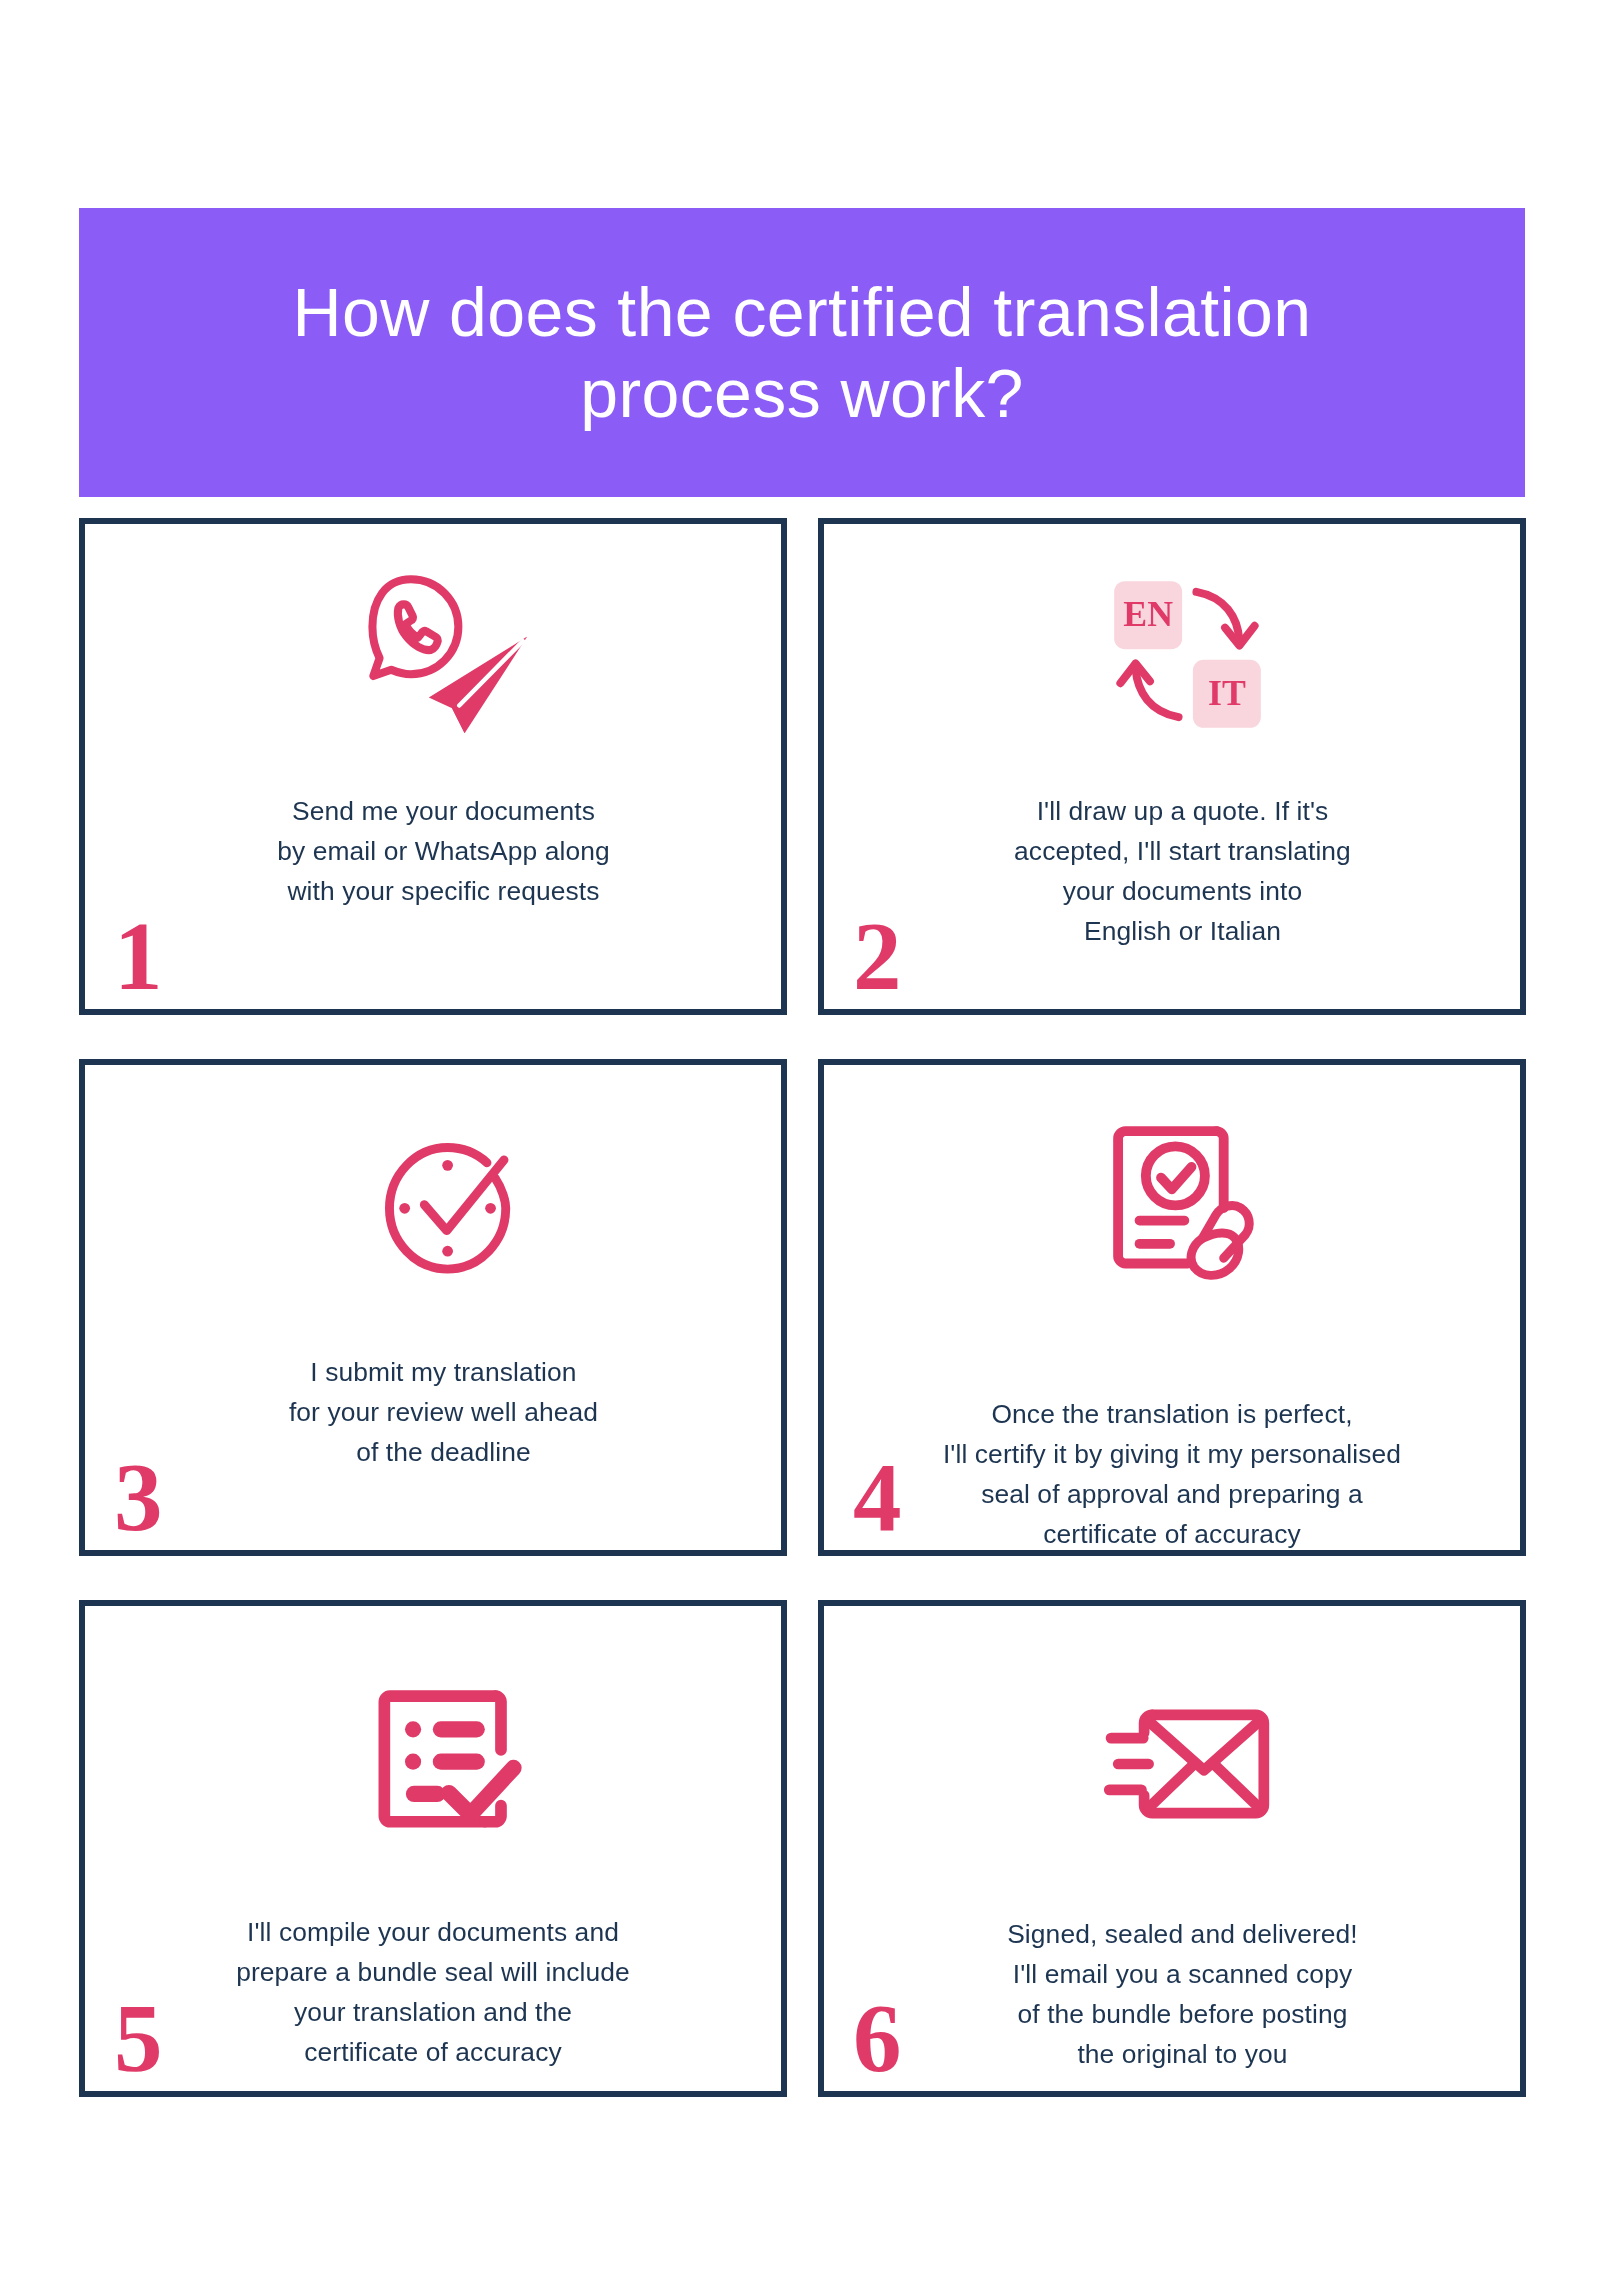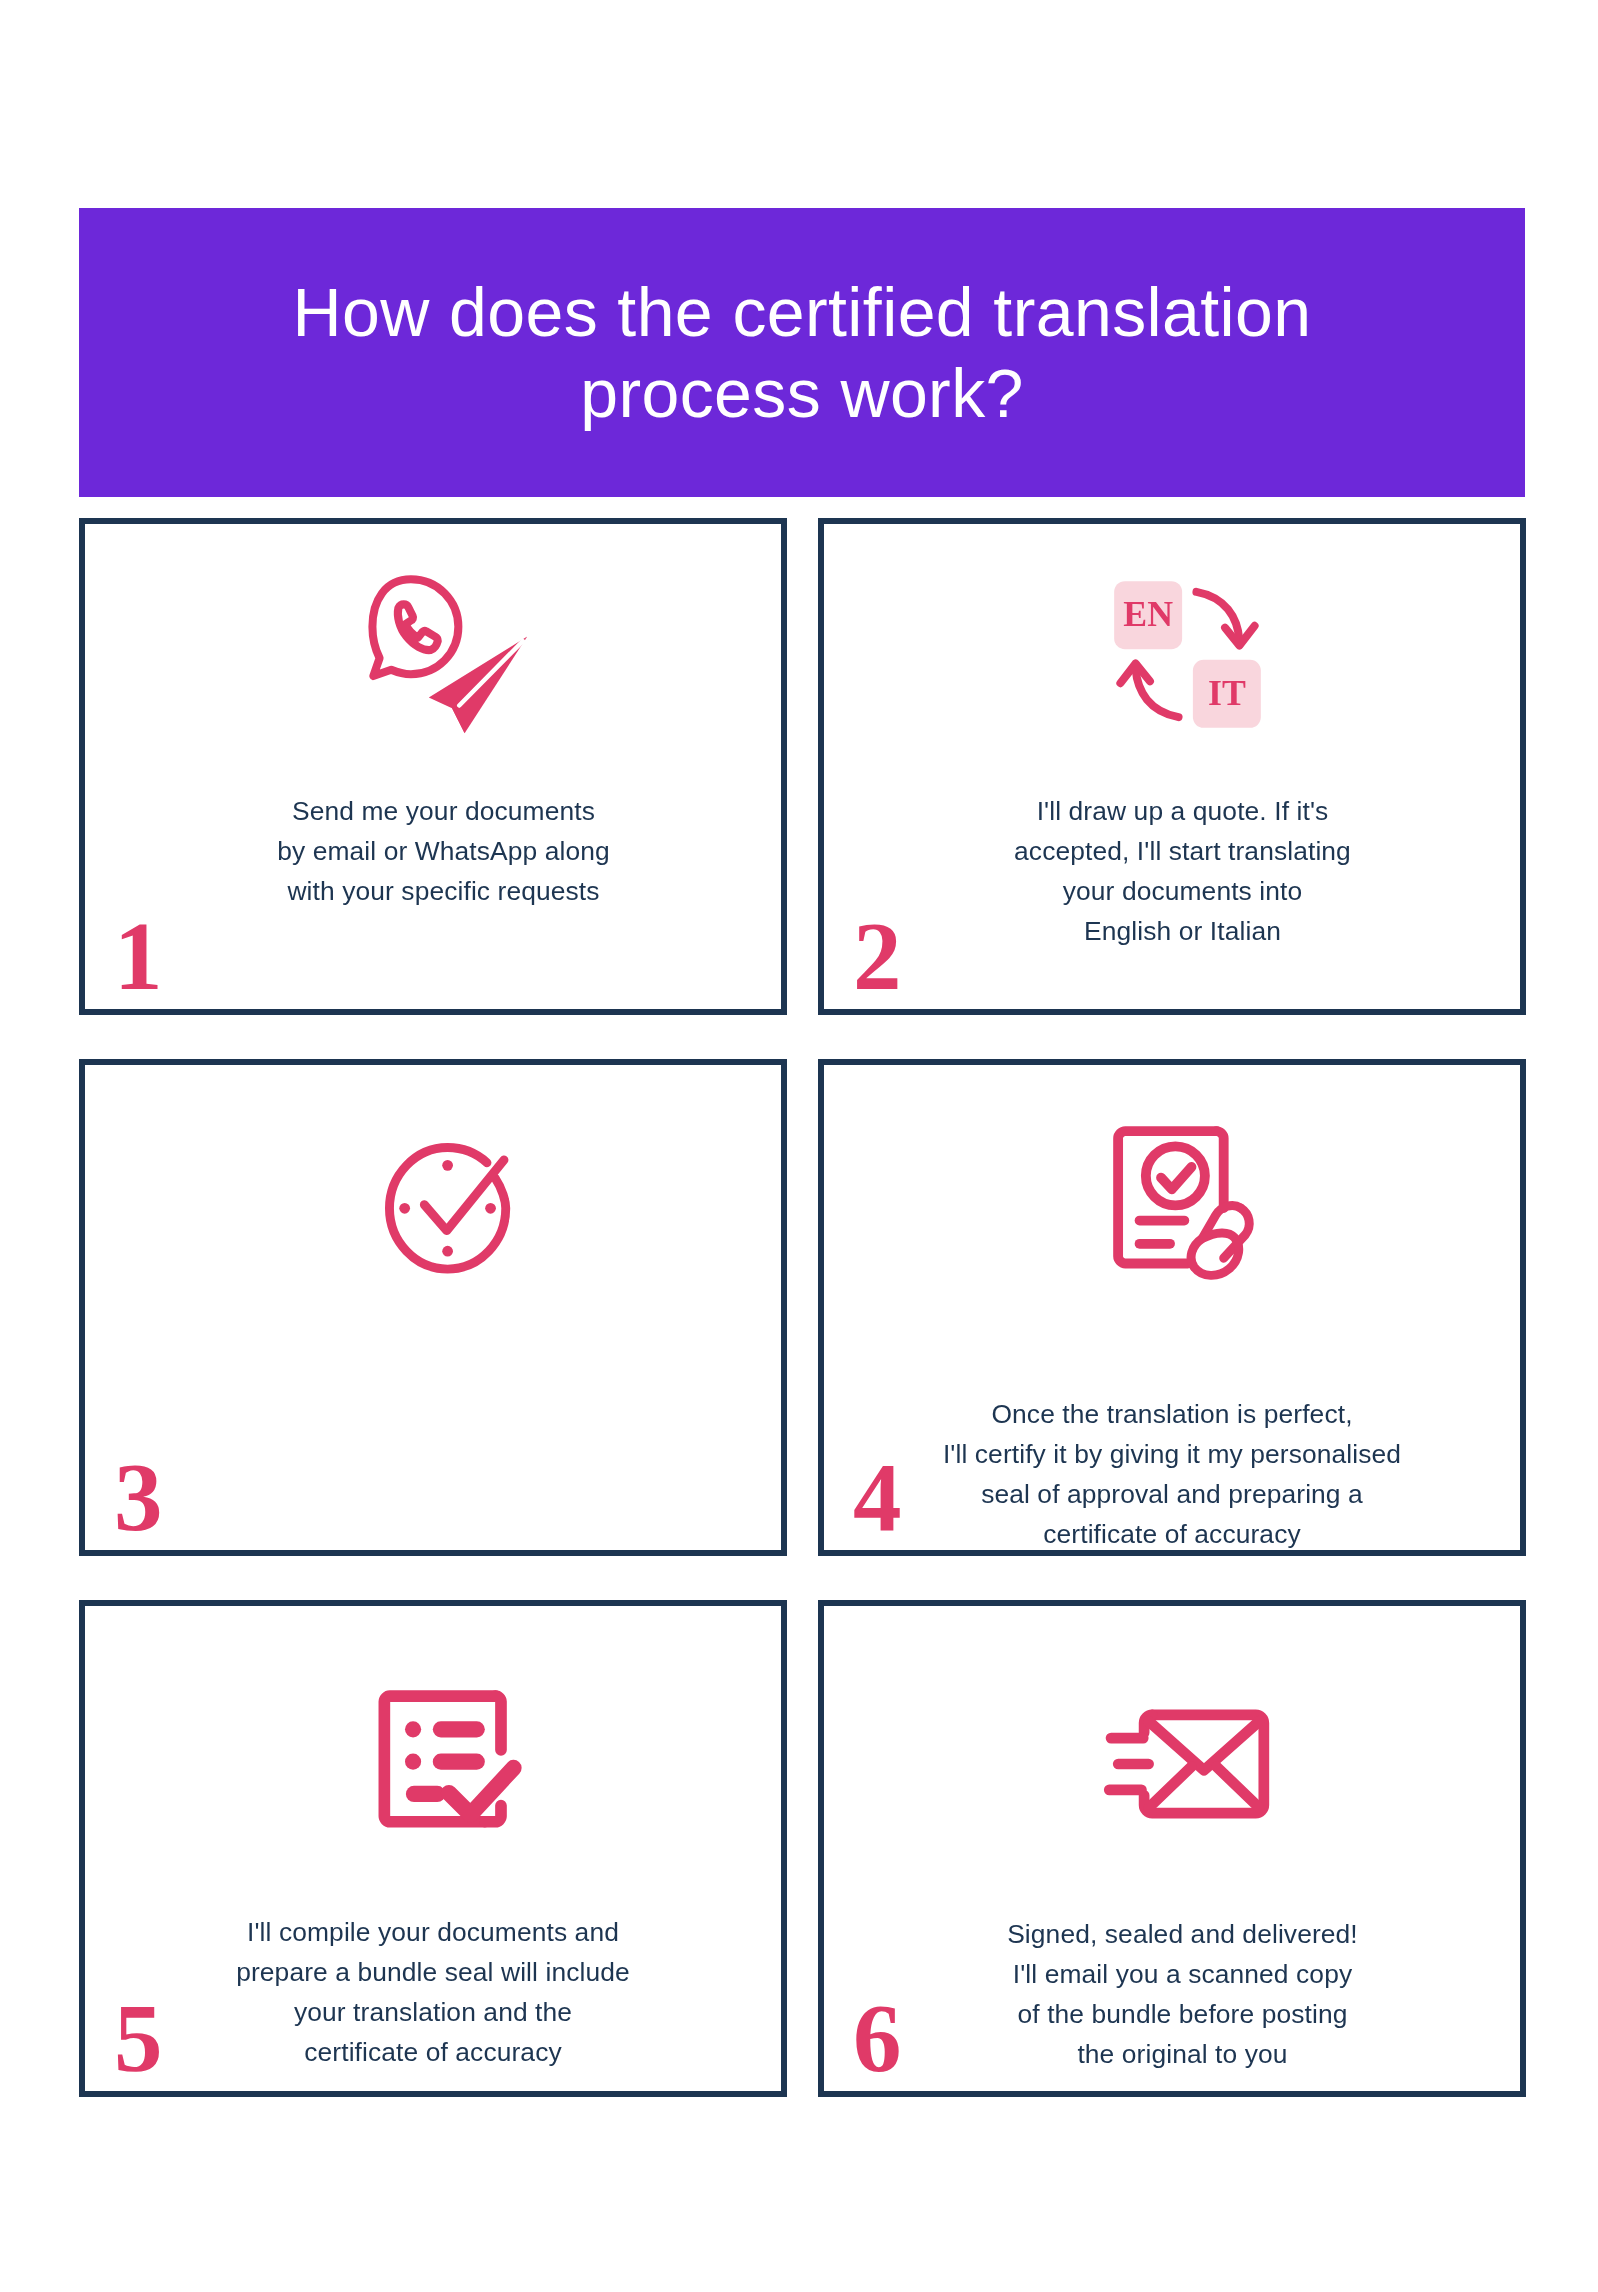--- a/index.html
+++ b/index.html
@@ -26,21 +26,21 @@
     background: #ffffff;
   }
 
   
   .header-band {
     position: absolute;
     left: 79px;
     top: 208px;
     width: 1446px;
     height: 289px;
-    background: #6d28d9;
+    background: #8b5cf6;
     display: flex;
     align-items: center;
     justify-content: center;
     box-sizing: border-box;
     padding: 0 54px;
   }
   .header-title {
     color: #ffffff;
     font-family: "Liberation Sans", sans-serif;
     font-size: 68px;
@@ -183,20 +183,23 @@
           <g fill="none" stroke="#e03a68" stroke-width="10" stroke-linecap="round" stroke-linejoin="round">
             <path d="M142 58 C150 70 154 84 154 92 C154 129 125 160 89 160 C53 160 24 129 24 92 C24 55 53 24 89 24 C106 24 121 30 133 41"></path>
             <path d="M63 88 L88 117 L152 38"></path>
           </g>
           <circle cx="89" cy="44" r="6" fill="#e03a68"></circle>
           <circle cx="89" cy="140" r="6" fill="#e03a68"></circle>
           <circle cx="41" cy="92" r="6" fill="#e03a68"></circle>
           <circle cx="137" cy="92" r="6" fill="#e03a68"></circle>
         </svg>
       </div>
+      <div class="card-text">I submit my translation
+for your review well ahead
+of the deadline</div>
       <div class="card-number">3</div>
     </div>
 
     <div class="card c4">
       <div class="card-icon">
         <svg width="170" height="170" viewBox="0 0 190 190">
           <g fill="none" stroke="#e03a68" stroke-width="11" stroke-linecap="round" stroke-linejoin="round">
             <path d="M128 18 L26 18 C22 18 18 22 18 26 L18 158 C18 162 22 166 26 166 L96 166"></path>
             <path d="M128 18 C132 18 136 22 136 26 L136 104"></path>
             <circle cx="82" cy="68" r="33"></circle>

